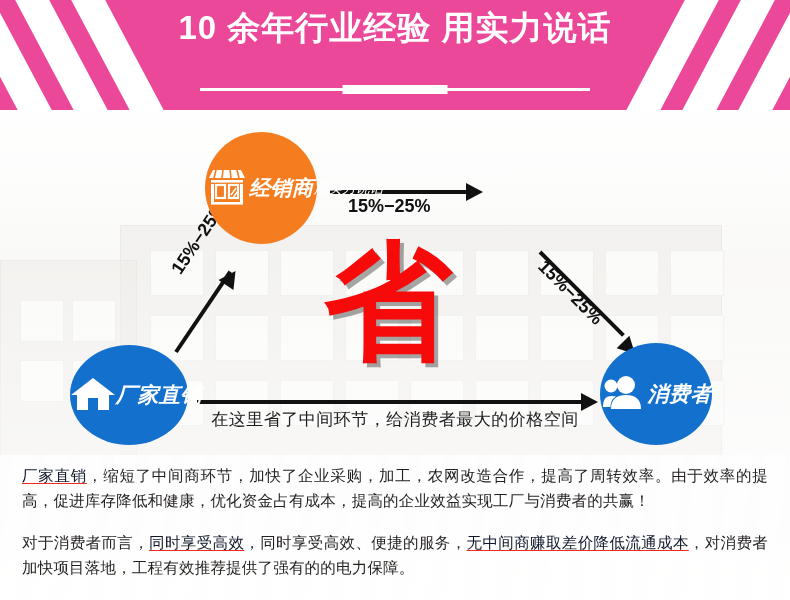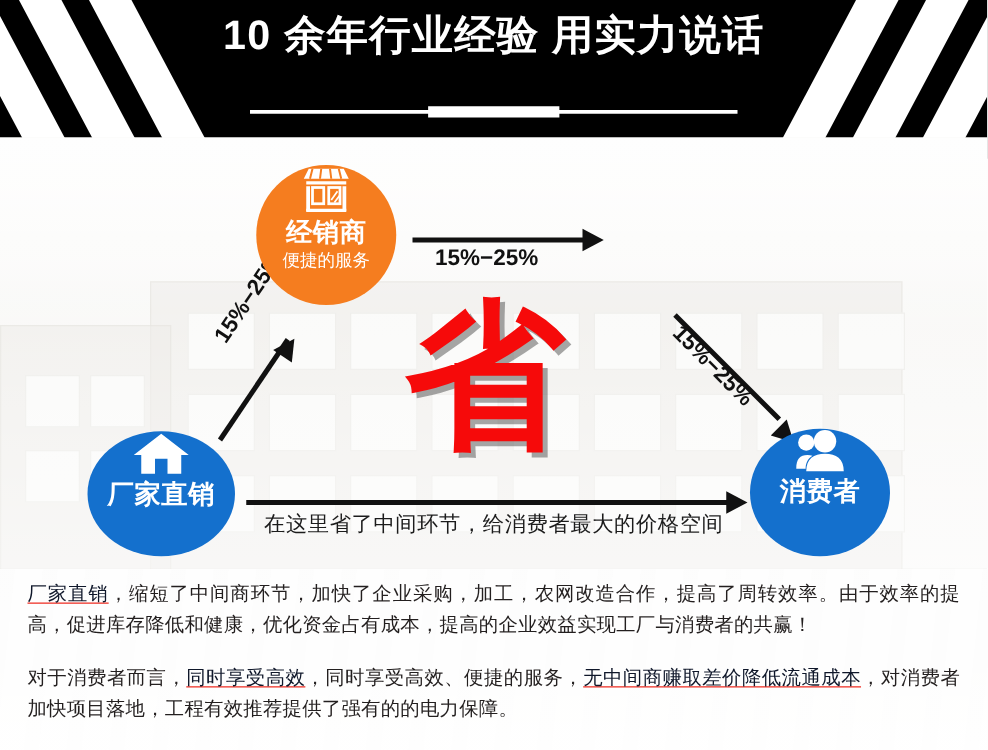--- a/index.html
+++ b/index.html
@@ -17,21 +17,21 @@
     overflow: hidden;
     background: #ffffff;
   }
 
   
   #header {
     position: absolute;
     left: 0; top: 0;
     width: 790px;
     height: 127px;
-    background: #000000;
+    background: #ec4899;
     overflow: hidden;
   }
   .chev {
     position: absolute;
     top: -22px;
     width: 34px;
     height: 160px;
     background: #ffffff;
   }
   .chev.l1 { left: -10px;  transform: skewX(28deg); }
@@ -131,26 +131,27 @@
     color: rgba(222,110,110,0.30);
     white-space: nowrap;
     user-select: none;
   }
 
   
   .node {
     position: absolute;
     border-radius: 50%;
     display: flex;
-    flex-direction: column;
+    flex-direction: row;
     align-items: center;
-    justify-content: flex-start;
+    justify-content: space-between;
     color: #ffffff;
     text-align: center;
     z-index: 20;
+    font-style: italic;
   }
   .node.orange { background: #f57d1f; }
   .node.blue   { background: #1470cd; }
   .node .nm {
     font-size: 21px;
     font-weight: bold;
     line-height: 24px;
     letter-spacing: 0.5px;
     white-space: nowrap;
   }
@@ -347,21 +348,21 @@
         <rect x="6" y="13" width="32" height="2.6" fill="#fff"></rect>
         <rect x="6" y="17" width="3" height="20" fill="#fff"></rect>
         <rect x="35" y="17" width="3" height="20" fill="#fff"></rect>
         <rect x="11" y="18" width="9" height="13" stroke="#fff" stroke-width="2.2" fill="none"></rect>
         <rect x="24" y="18" width="9" height="13" stroke="#fff" stroke-width="2.2" fill="none"></rect>
         <path d="M26 28 L31 21 M28.5 30 L33 24" stroke="#fff" stroke-width="1.4"></path>
         <rect x="6" y="35" width="32" height="2.6" fill="#fff"></rect>
       </svg>
     </span>
     <span class="nm">经销商</span>
-    <span class="sub">便捷的服务</span>
+    <span class="sub">用实力说话</span>
   </div>
 
 
   <div class="node blue node-abs" id="node-factory">
     <span class="ico">
       <svg width="46" height="36" viewBox="0 0 46 36" fill="none">
         <path d="M23 2 L45 19 L39 19 L39 34 L28 34 L28 22 L18 22 L18 34 L7 34 L7 19 L1 19 Z" fill="#fff"></path>
       </svg>
     </span>
     <span class="nm">厂家直销</span>

